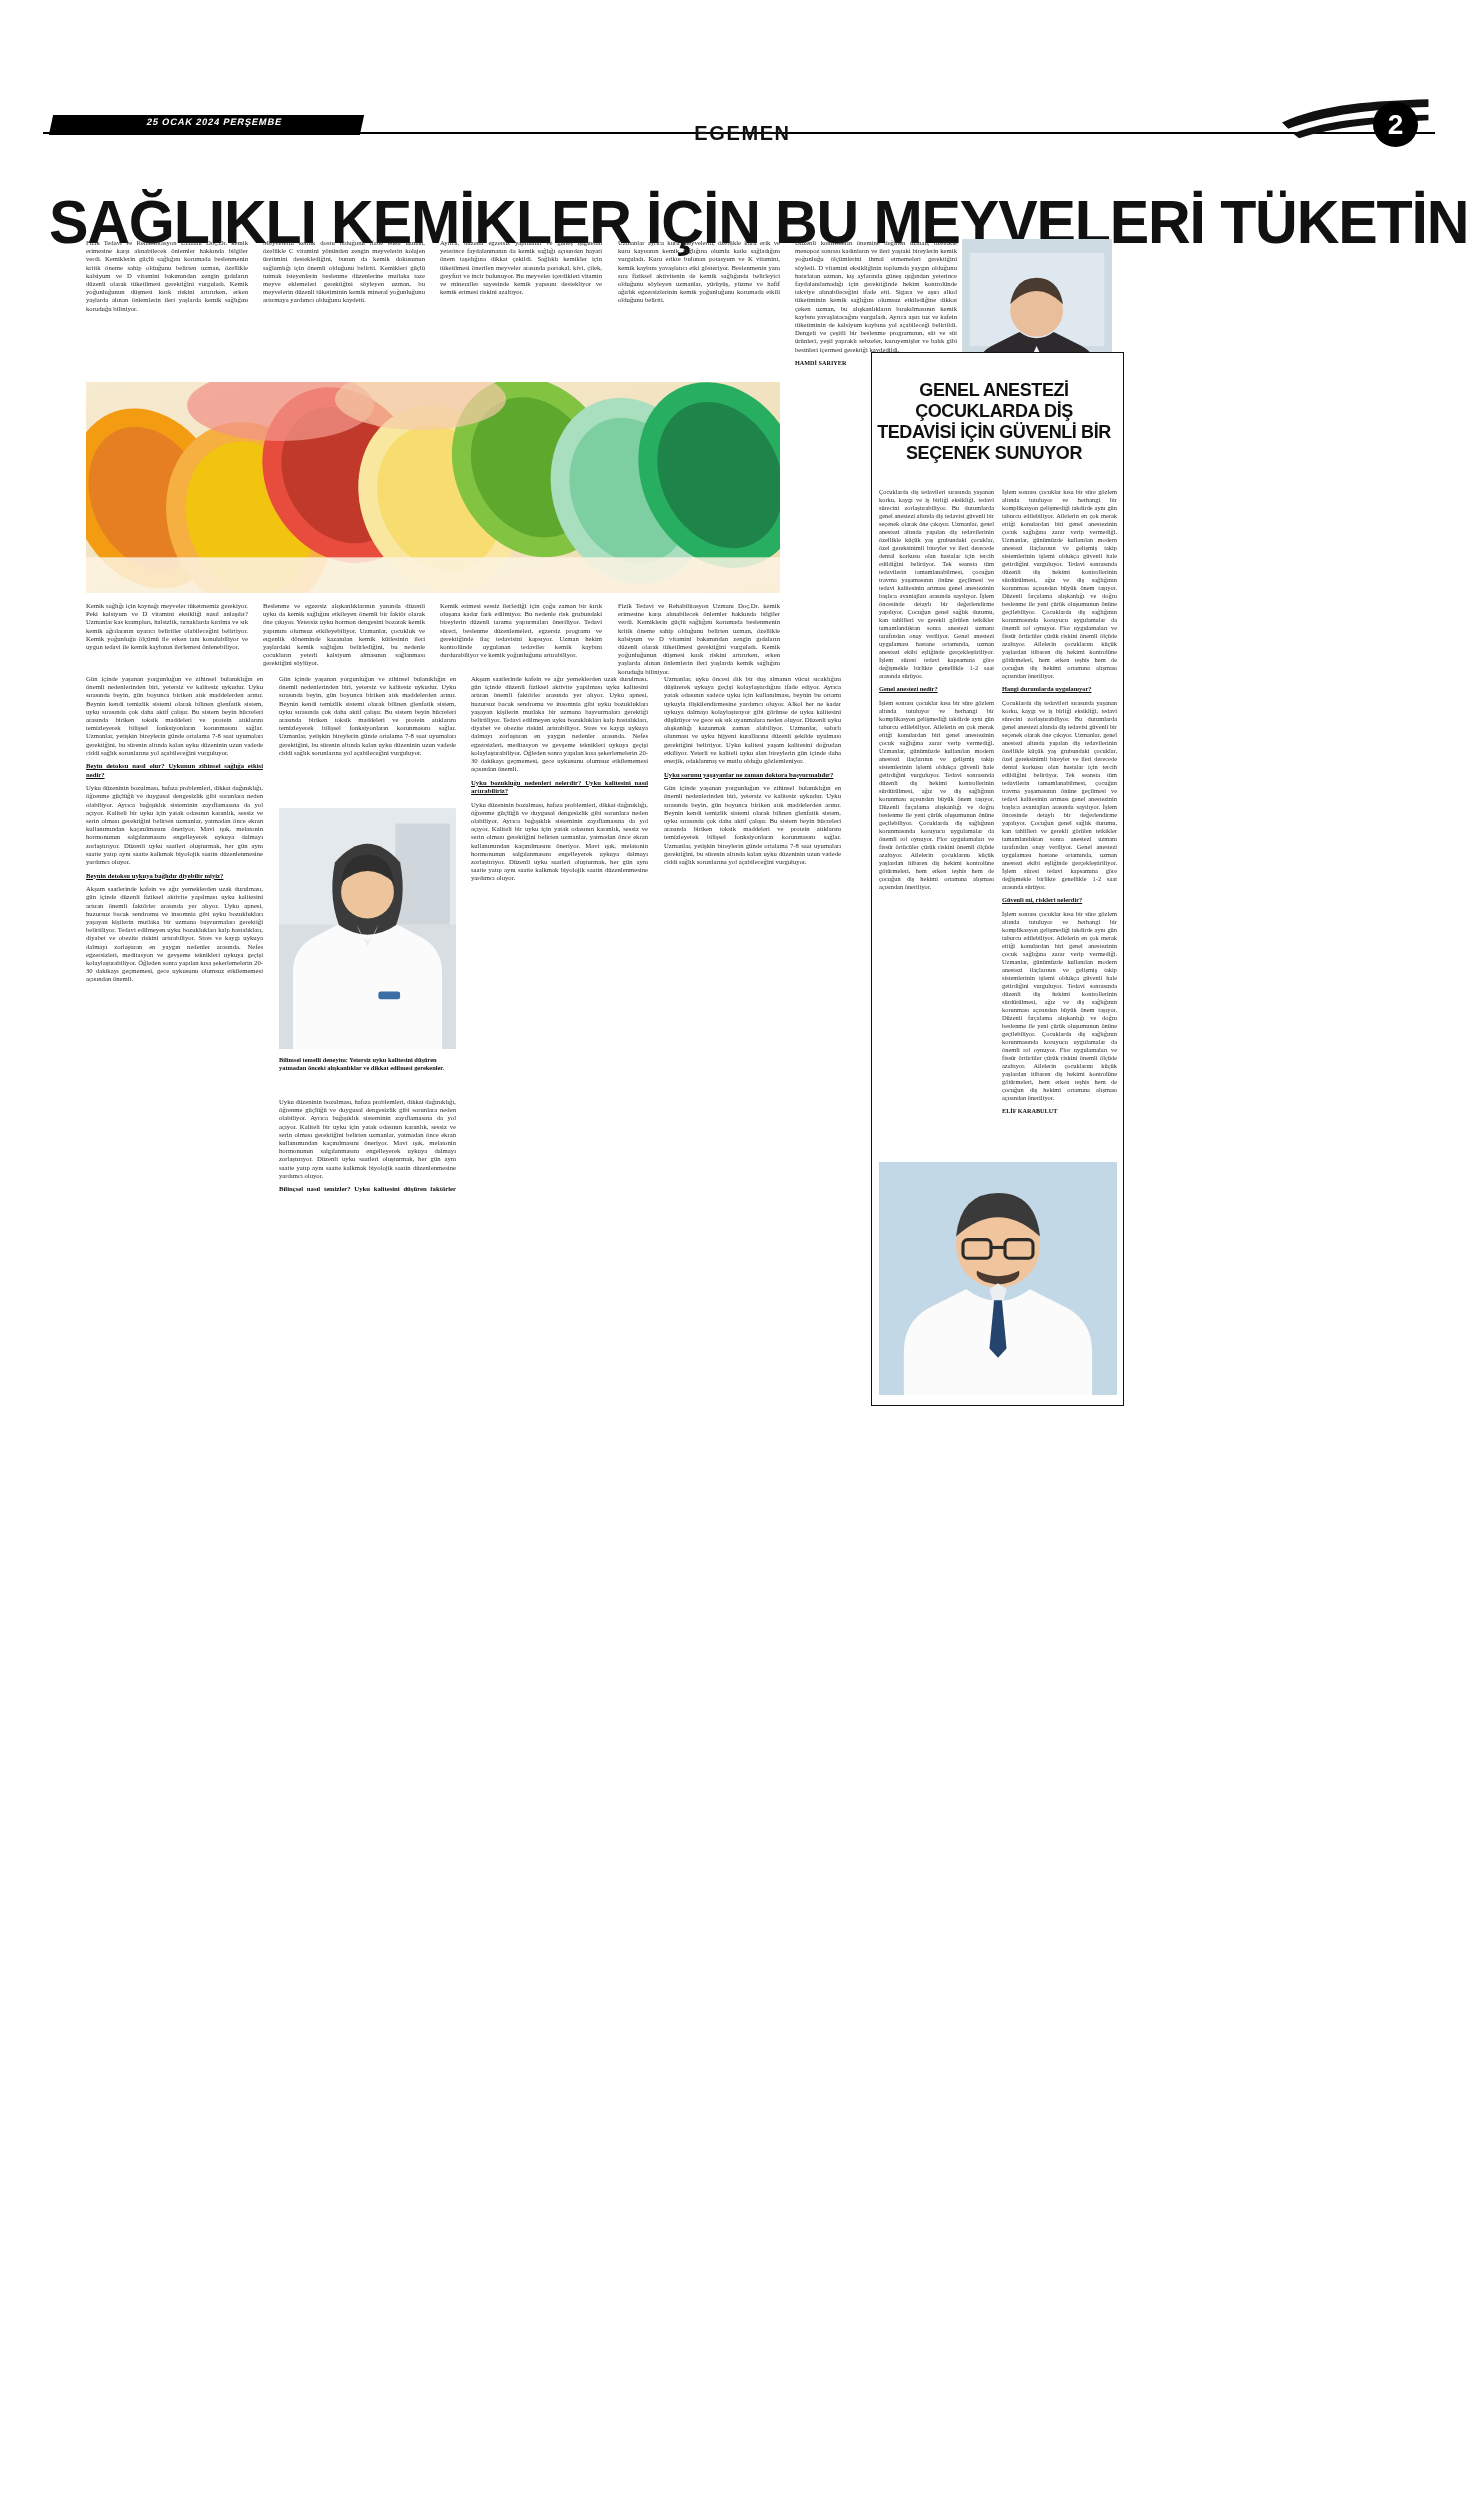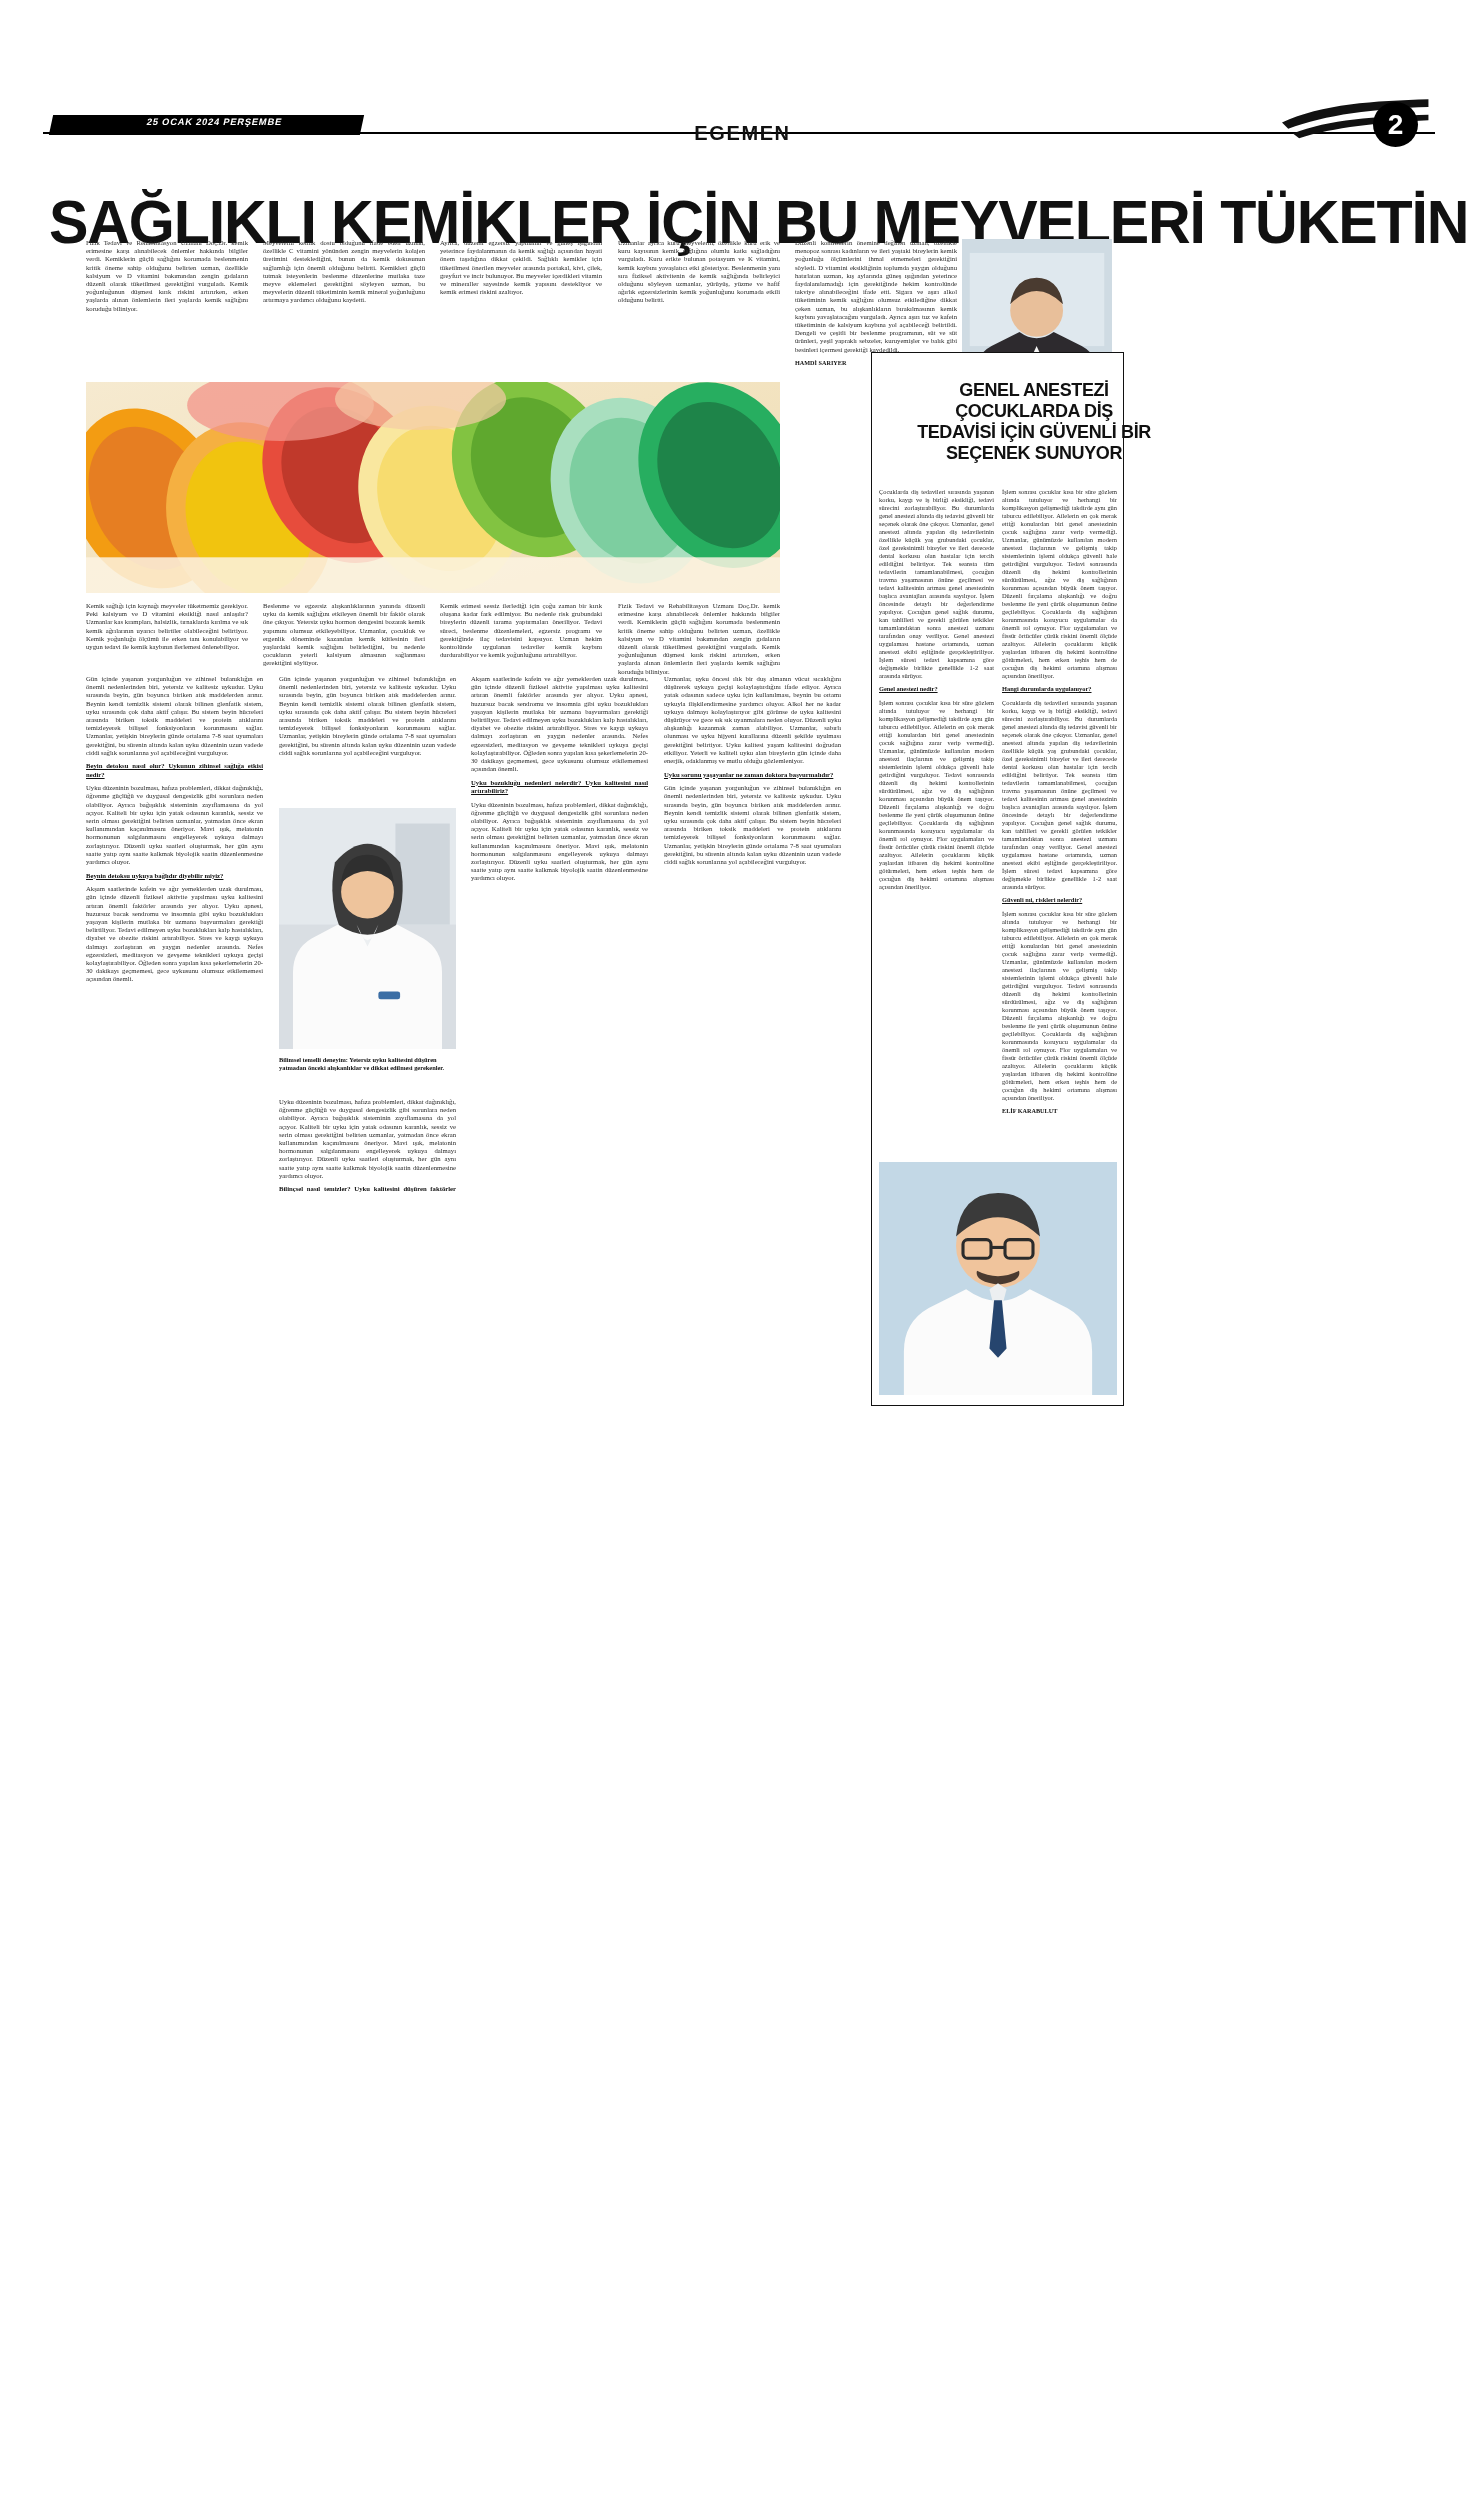--- a/index.html
+++ b/index.html
@@ -170,21 +170,21 @@
   
   .boxed {
     position: absolute;
     left: 828px; top: 259px;
     width: 253px; height: 1054px;
     border: 1.6px solid #111;
     background: #ffffff;
   }
   .boxed-title {
     position: absolute;
-    left: 872px; top: 269px;
+    left: 832px; top: 269px;
     width: 238px;
     text-align: center;
     font-family: "Liberation Sans", sans-serif;
     font-weight: bold;
     font-size: 18px;
     line-height: 21px;
     letter-spacing: -0.4px;
     color: #111;
   }
 </style>

